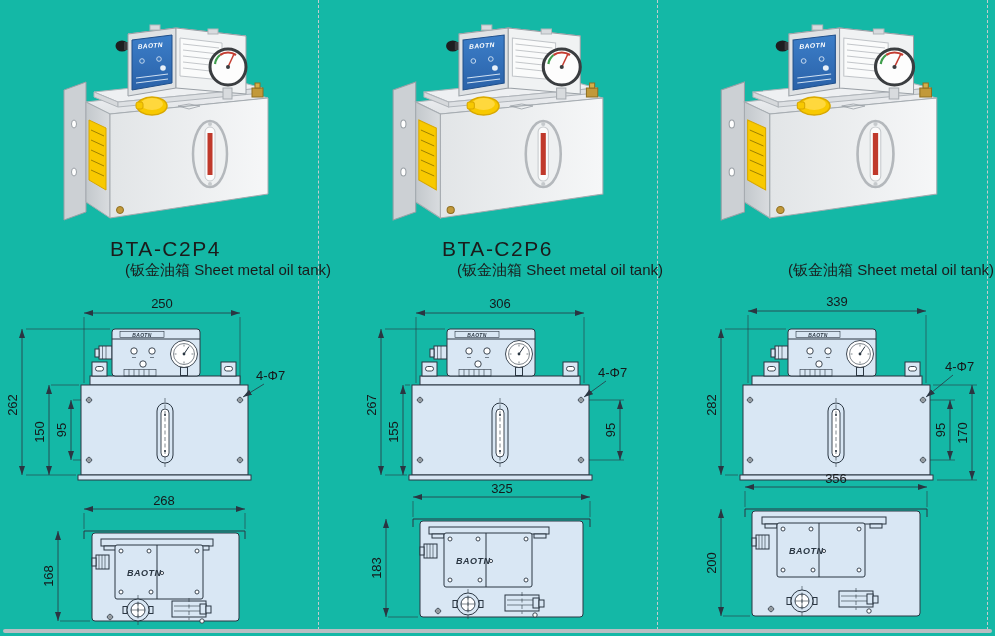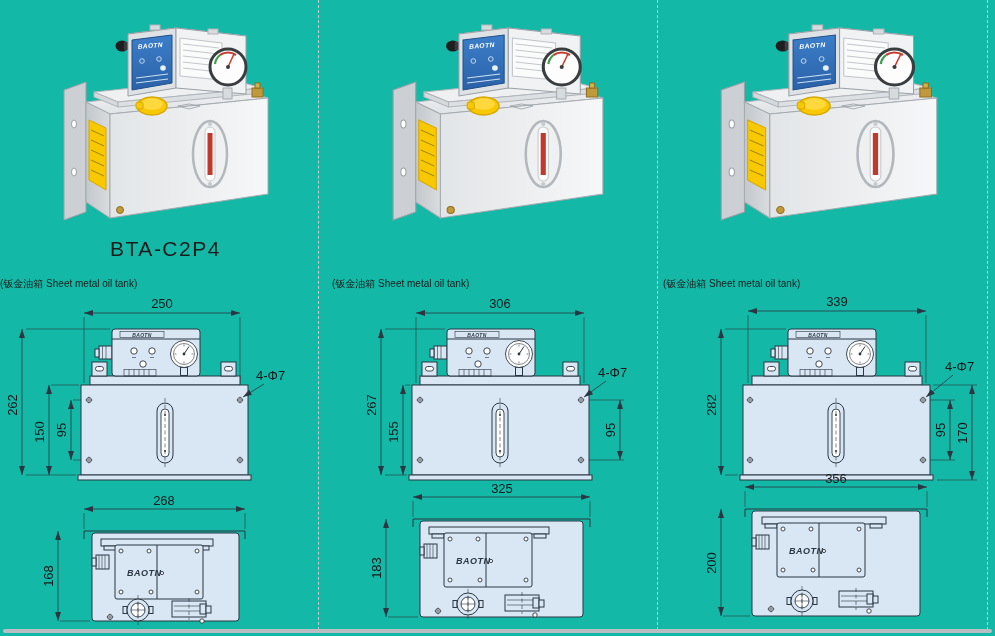--- a/index.html
+++ b/index.html
@@ -4,21 +4,21 @@
 <style>
   html,body{margin:0;padding:0;background:#fff;}
   .page{position:relative;width:995px;height:636px;background:#14b8a6;overflow:hidden;
         font-family:"Liberation Sans",sans-serif;color:#1a1c1e;}
   .sep{position:absolute;top:0;height:630px;width:0;border-left:1px dashed #c7cbcf;}
   .baseline{position:absolute;left:3px;right:3px;top:629px;height:4px;background:#b9bec3;border-radius:2px;}
   .col{position:absolute;top:0;width:331px;height:636px;}
   .photo{position:absolute;top:4px;left:50%;transform:translateX(-50%);}
   .model{position:absolute;top:237px;width:100%;text-align:center;font-size:21px;
          letter-spacing:1.5px;color:#1b1b1b;}
-  .subtitle{position:absolute;top:261px;width:100%;text-align:left;font-size:10px;color:#1b1b1b;margin-top:16px;}
+  .subtitle{position:absolute;top:261px;width:100%;text-align:right;font-size:15px;color:#1b1b1b;}
   svg{font-family:"Liberation Sans",sans-serif;}
   .front{position:absolute;top:291px;left:0;}
   .bottomv{position:absolute;bottom:5px;left:0;}
   .ln{stroke:#2a3642;stroke-width:1;fill:none;}
   .thin{stroke:#2a3642;stroke-width:0.6;fill:none;}
   .fillb{fill:#d9e7f4;stroke:#2a3642;stroke-width:1;}
   .white{fill:#ffffff;stroke:#2a3642;stroke-width:0.9;}
   .dash{stroke:#2a3642;stroke-width:0.6;fill:none;stroke-dasharray:4 2.5;}
   .ext{stroke:#2a3642;stroke-width:0.6;fill:none;}
   .dim-line{stroke:#2a3642;stroke-width:0.8;fill:none;marker-start:url(#arr);marker-end:url(#arr);}
@@ -269,20 +269,21 @@
       <line class="ext" x1="60" y1="126" x2="90" y2="126"></line>
       <line class="dim-line" x1="58" y1="36" x2="58" y2="126"></line>
       <text class="dim" x="53" y="81" text-anchor="middle" transform="rotate(-90 53 81)">168</text>
     </svg>
   </div>
 
   <div class="col" style="left:332px">
     <svg class="photo" width="218" height="222" viewBox="0 0 212 222" preserveAspectRatio="none">
       <use href="#photoArt"></use>
     </svg>
+    <div class="model">BTA-C2P6</div>
     <div class="subtitle">(钣金油箱 Sheet metal oil tank)</div>
 
     <svg class="front" width="331" height="205" viewBox="0 0 331 205">
       <line class="ext" x1="84" y1="26" x2="84" y2="92"></line>
       <line class="ext" x1="252" y1="26" x2="252" y2="92"></line>
       <line class="dim-line" x1="84" y1="22" x2="252" y2="22"></line>
       <text class="dim" x="168" y="17" text-anchor="middle">306</text>
 
       <line class="ext" x1="53" y1="38" x2="113" y2="38"></line>
       <line class="ext" x1="53" y1="184" x2="75" y2="184"></line>

